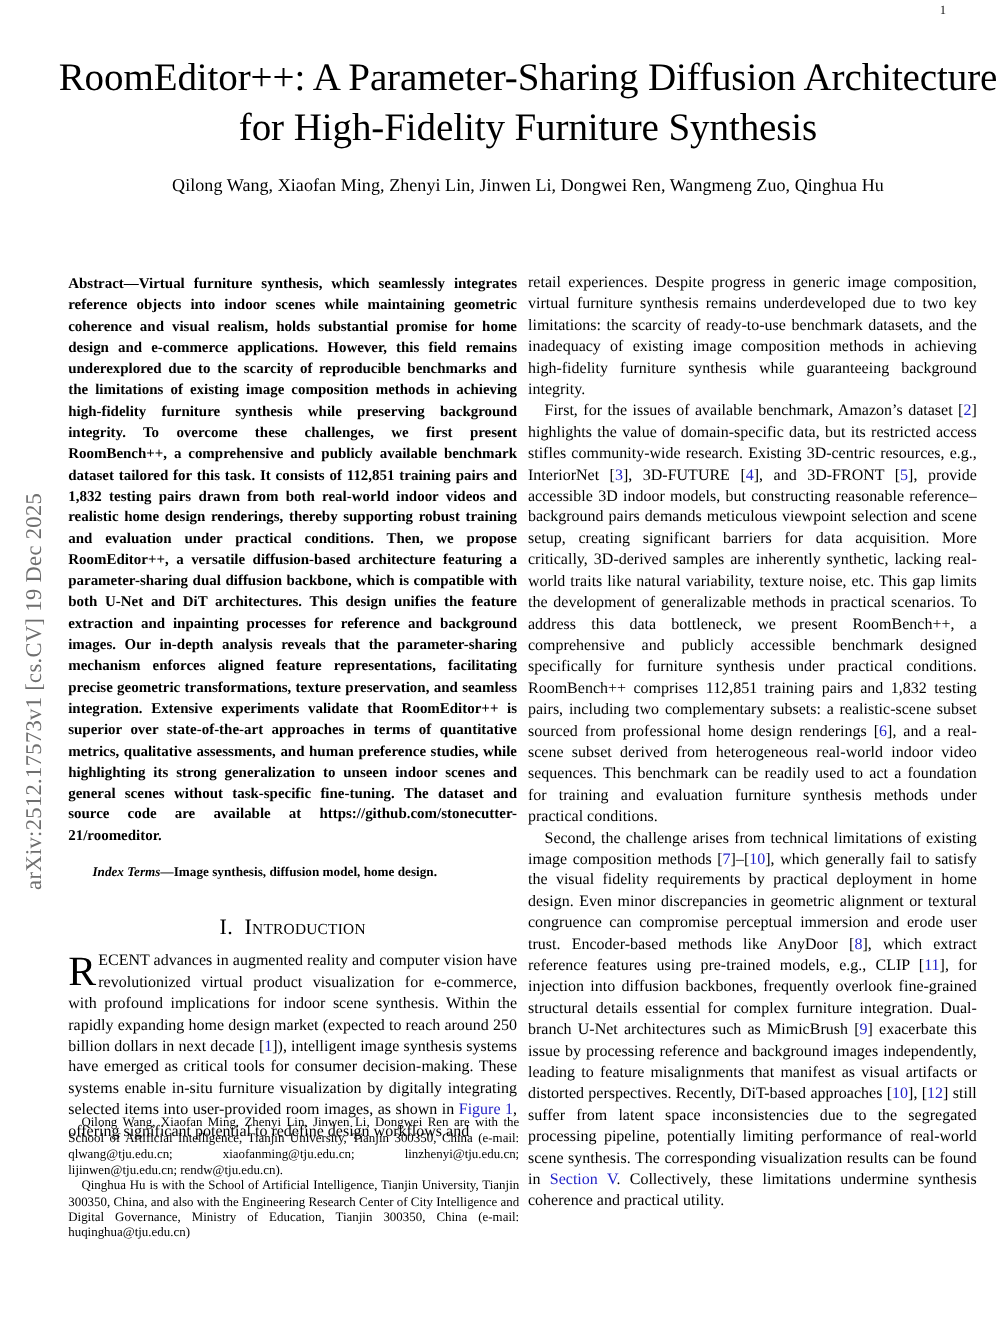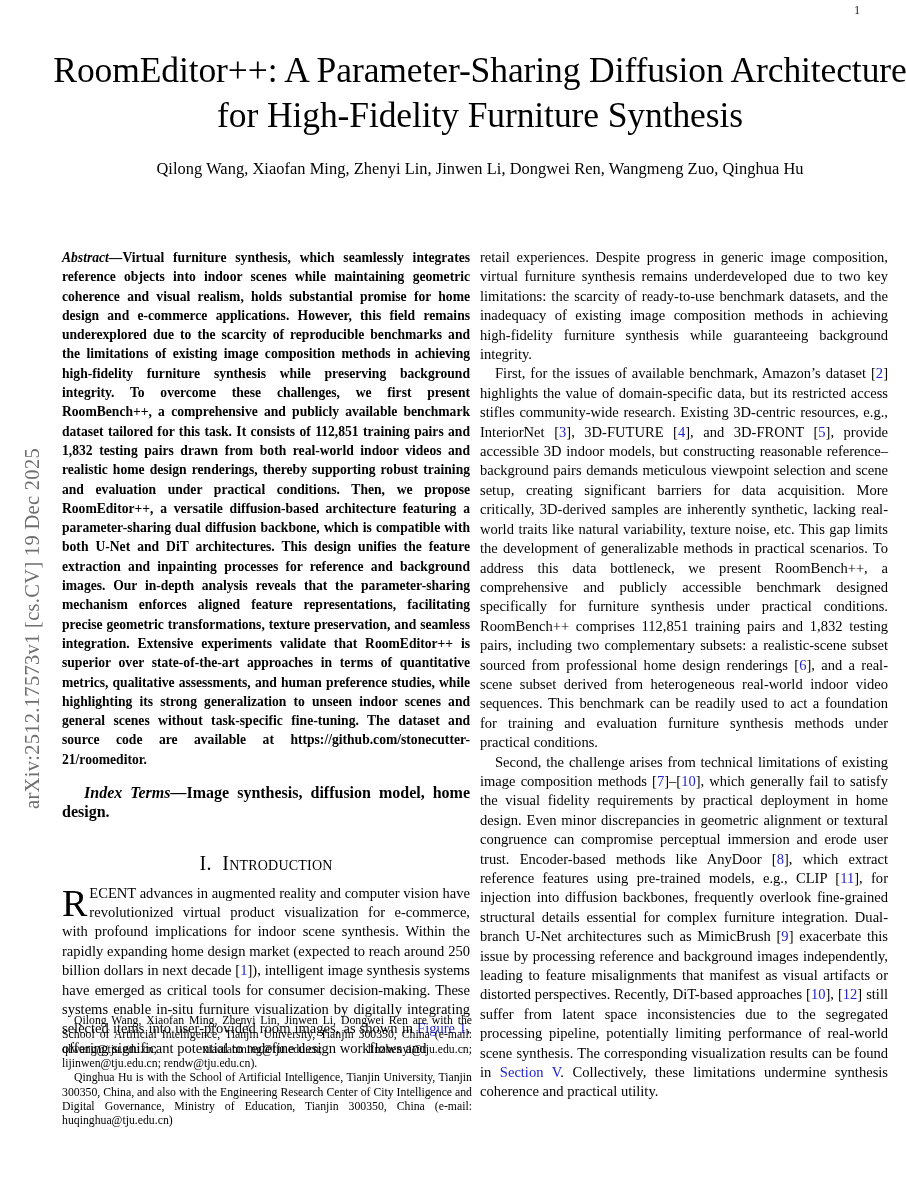--- a/index.html
+++ b/index.html
@@ -89,25 +89,24 @@
     hyphens: manual;
   }
   .abstract {
     font-weight: bold;
     font-size: 13.6px;
     line-height: 19.3px;
     text-align: justify;
   }
   .abstract .lead {
     font-weight: bold;
-    font-style: italic;
   }
   .index-terms {
     font-weight: bold;
-    font-size: 16px;
+    font-size: 12px;
     line-height: 19.3px;
     text-indent: 22px;
     margin-top: 14px;
     text-align: justify;
   }
   .index-terms .lead {
     font-style: italic;
     font-weight: bold;
   }
 

